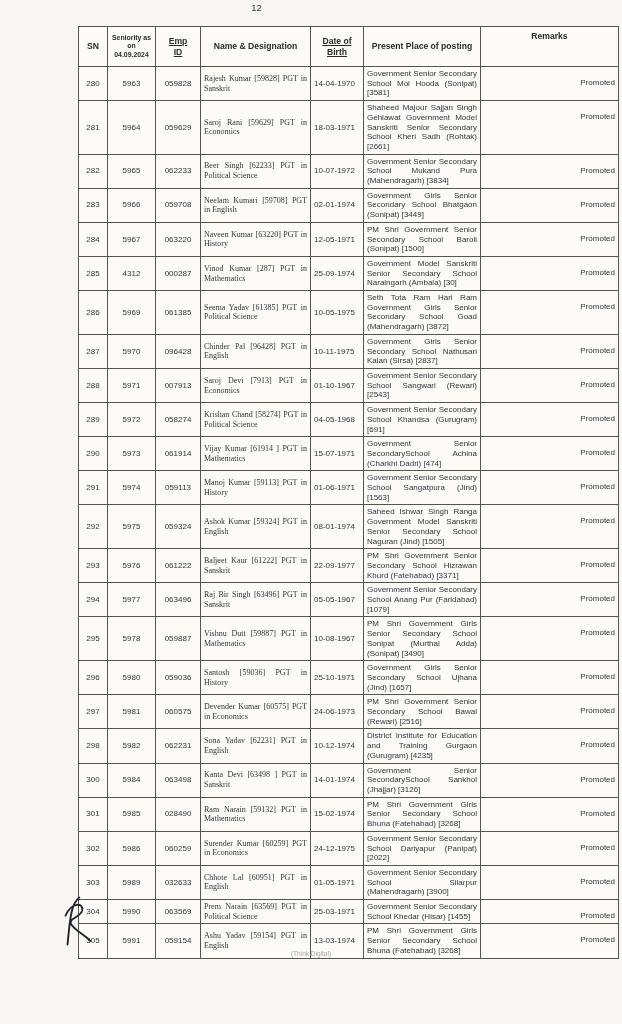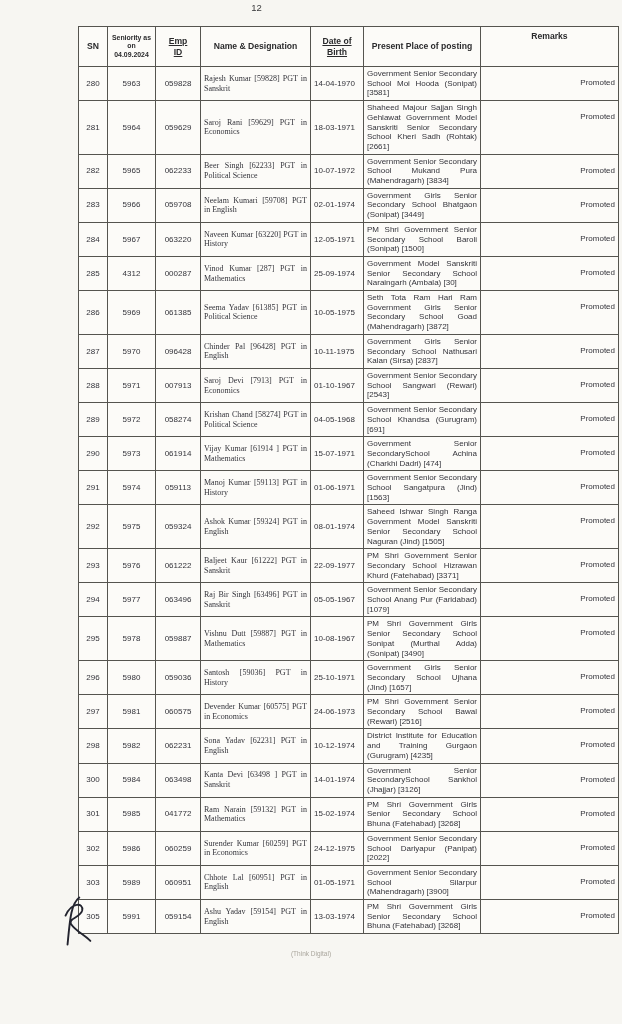--- a/index.html
+++ b/index.html
@@ -282,47 +282,56 @@
     <td class="c-emp">063498</td>
     <td class="c-name">Kanta Devi [63498 ] PGT in Sanskrit</td>
     <td class="c-dob">14-01-1974</td>
     <td class="c-place">Government Senior SecondarySchool Sankhol (Jhajjar) [3126]</td>
     <td class="c-remarks">Promoted</td>
   </tr>
 
   <tr>
     <td class="c-sn">301</td>
     <td class="c-sen">5985</td>
-    <td class="c-emp">041772</td>
+    <td class="c-emp">028490</td>
     <td class="c-name">Ram Narain [59132] PGT in Mathematics</td>
     <td class="c-dob">15-02-1974</td>
     <td class="c-place">PM Shri Government Girls Senior Secondary School Bhuna (Fatehabad) [3268]</td>
     <td class="c-remarks">Promoted</td>
   </tr>
 
   <tr>
     <td class="c-sn">302</td>
     <td class="c-sen">5986</td>
     <td class="c-emp">060259</td>
     <td class="c-name">Surender Kumar [60259] PGT in Economics</td>
     <td class="c-dob">24-12-1975</td>
     <td class="c-place">Government Senior Secondary School Dariyapur (Panipat) [2022]</td>
     <td class="c-remarks">Promoted</td>
   </tr>
 
   <tr>
     <td class="c-sn">303</td>
     <td class="c-sen">5989</td>
-    <td class="c-emp">060951</td>
+    <td class="c-emp">032633</td>
     <td class="c-name">Chhote Lal [60951] PGT in English</td>
     <td class="c-dob">01-05-1971</td>
     <td class="c-place">Government Senior Secondary School Silarpur (Mahendragarh) [3900]</td>
     <td class="c-remarks">Promoted</td>
   </tr>
 
+  <tr>
+    <td class="c-sn">304</td>
+    <td class="c-sen">5990</td>
+    <td class="c-emp">063569</td>
+    <td class="c-name">Prem Narain [63569] PGT in Political Science</td>
+    <td class="c-dob">25-03-1971</td>
+    <td class="c-place">Government Senior Secondary School Khedar (Hisar) [1455]</td>
+    <td class="c-remarks">Promoted</td>
+  </tr>
 
   <tr>
     <td class="c-sn">305</td>
     <td class="c-sen">5991</td>
     <td class="c-emp">059154</td>
     <td class="c-name">Ashu Yadav [59154] PGT in English</td>
     <td class="c-dob">13-03-1974</td>
     <td class="c-place">PM Shri Government Girls Senior Secondary School Bhuna (Fatehabad) [3268]</td>
     <td class="c-remarks">Promoted</td>
   </tr>

